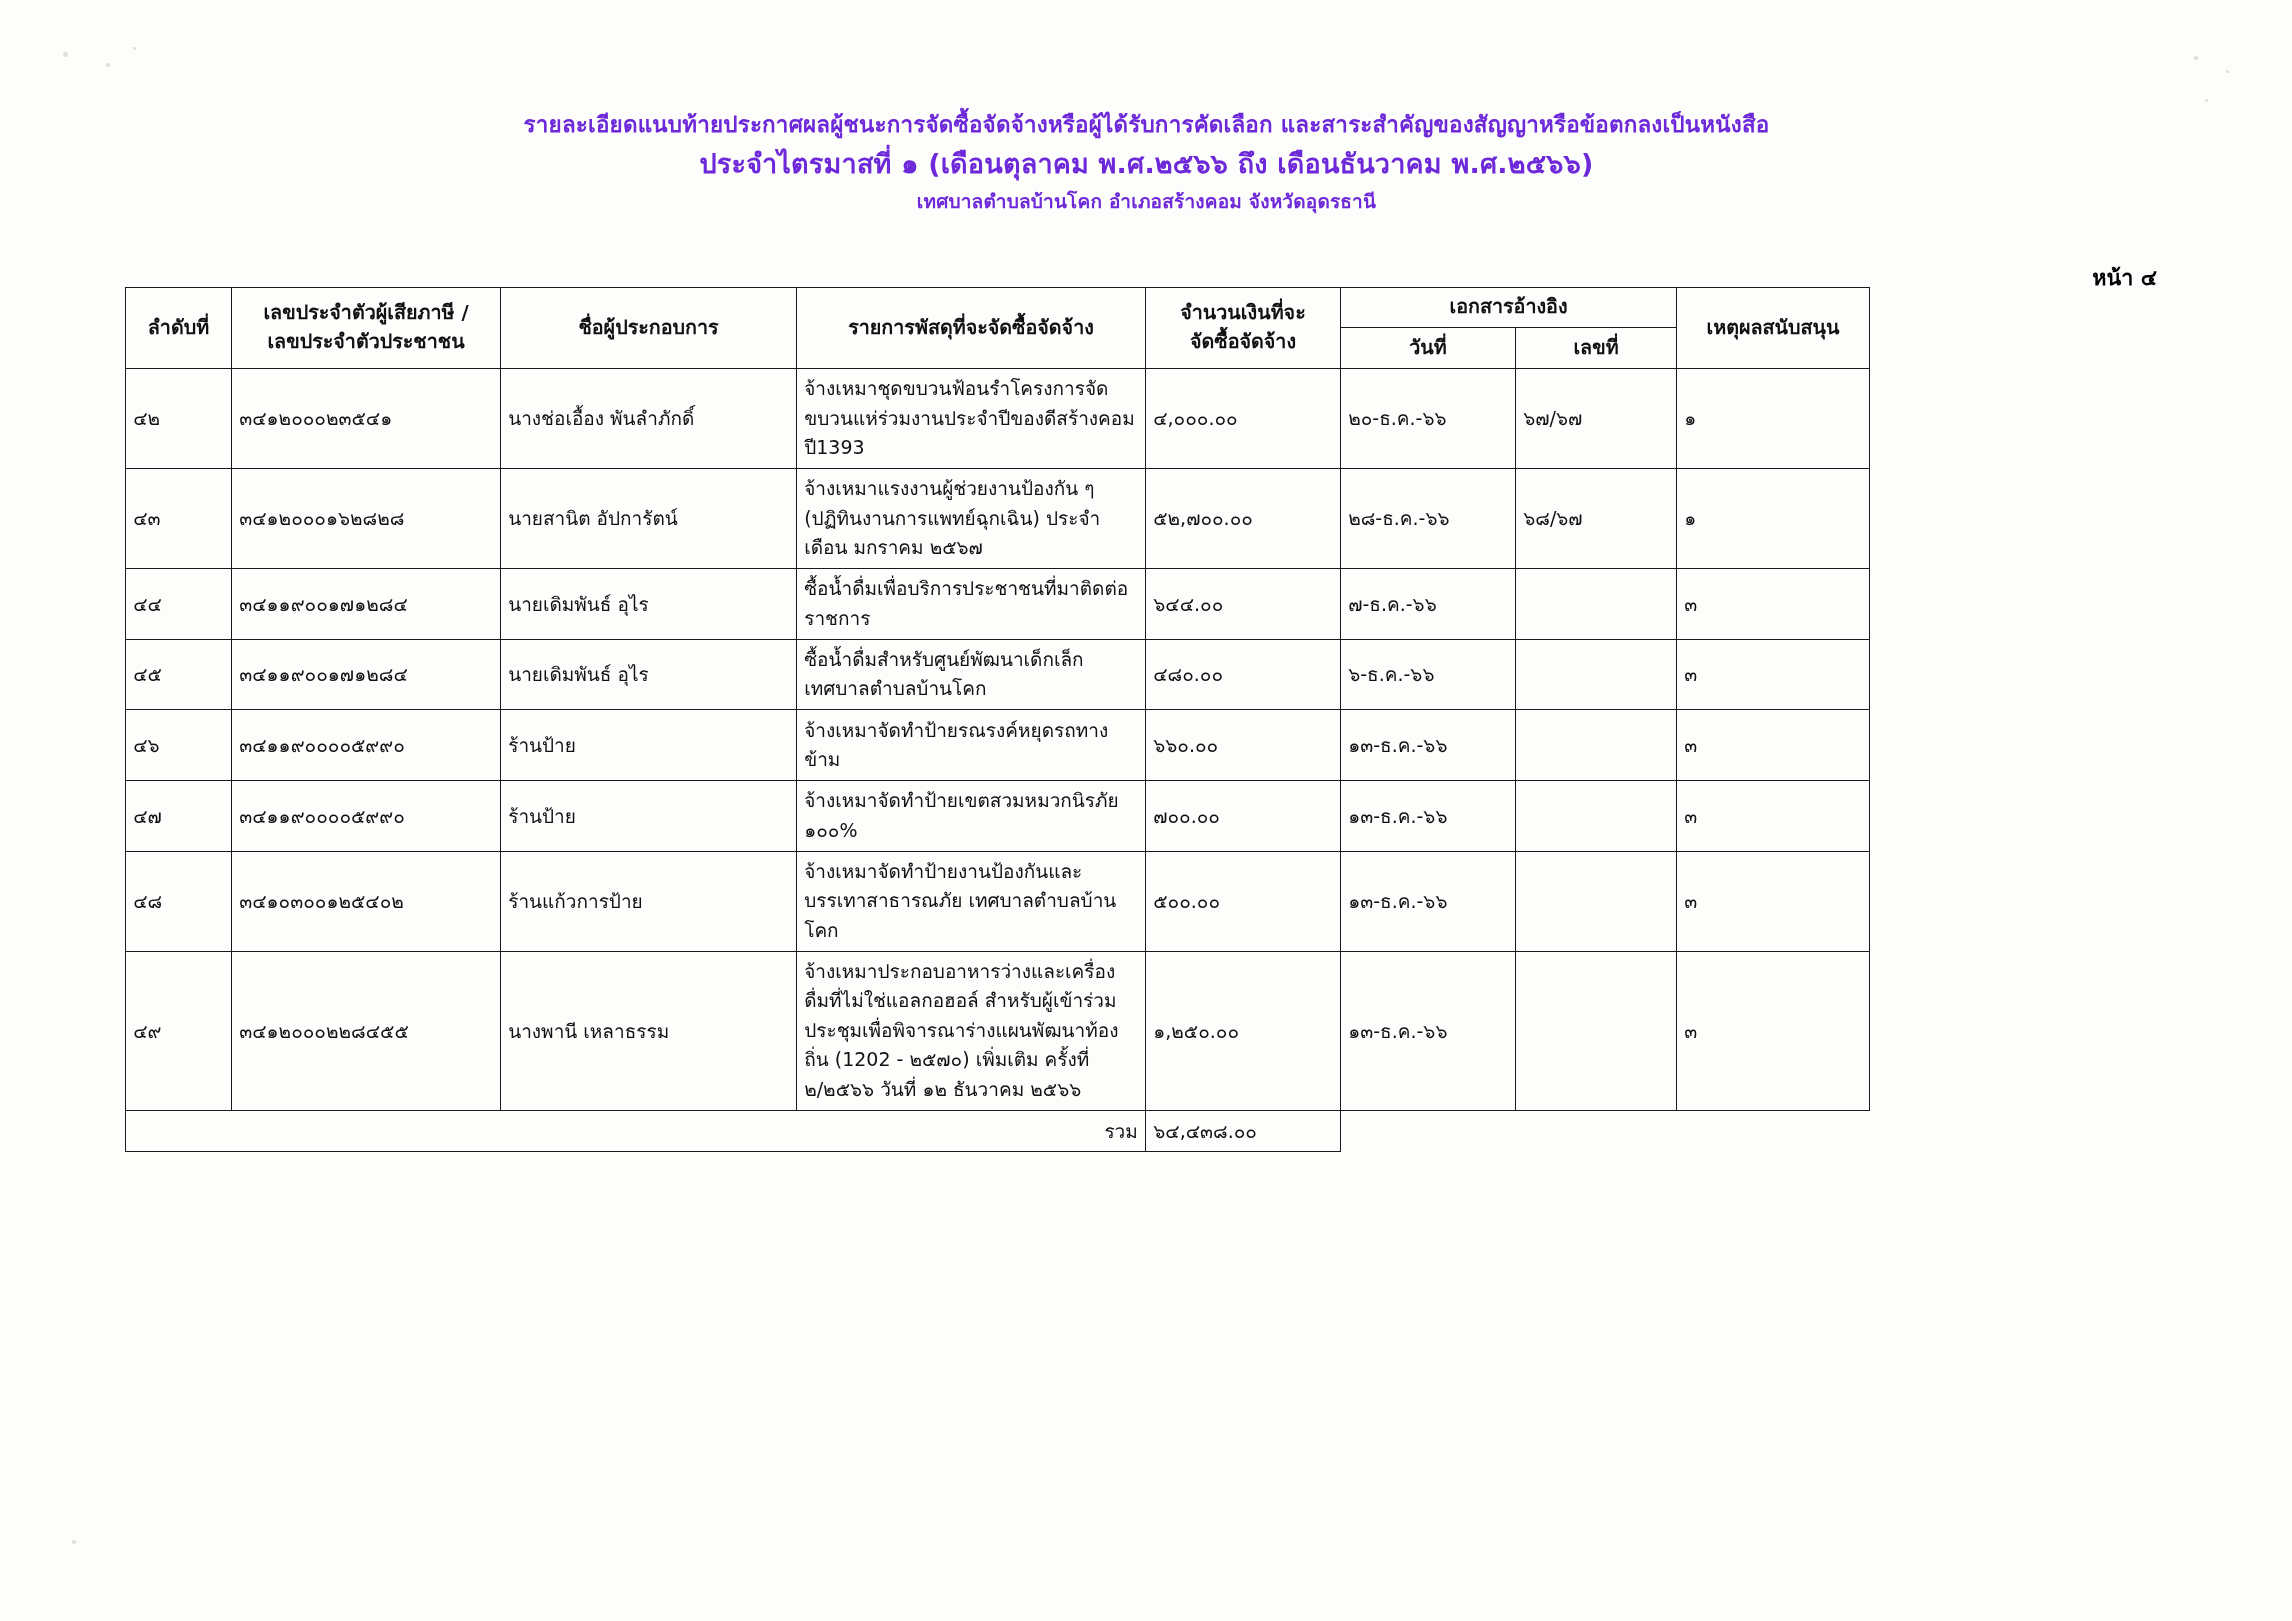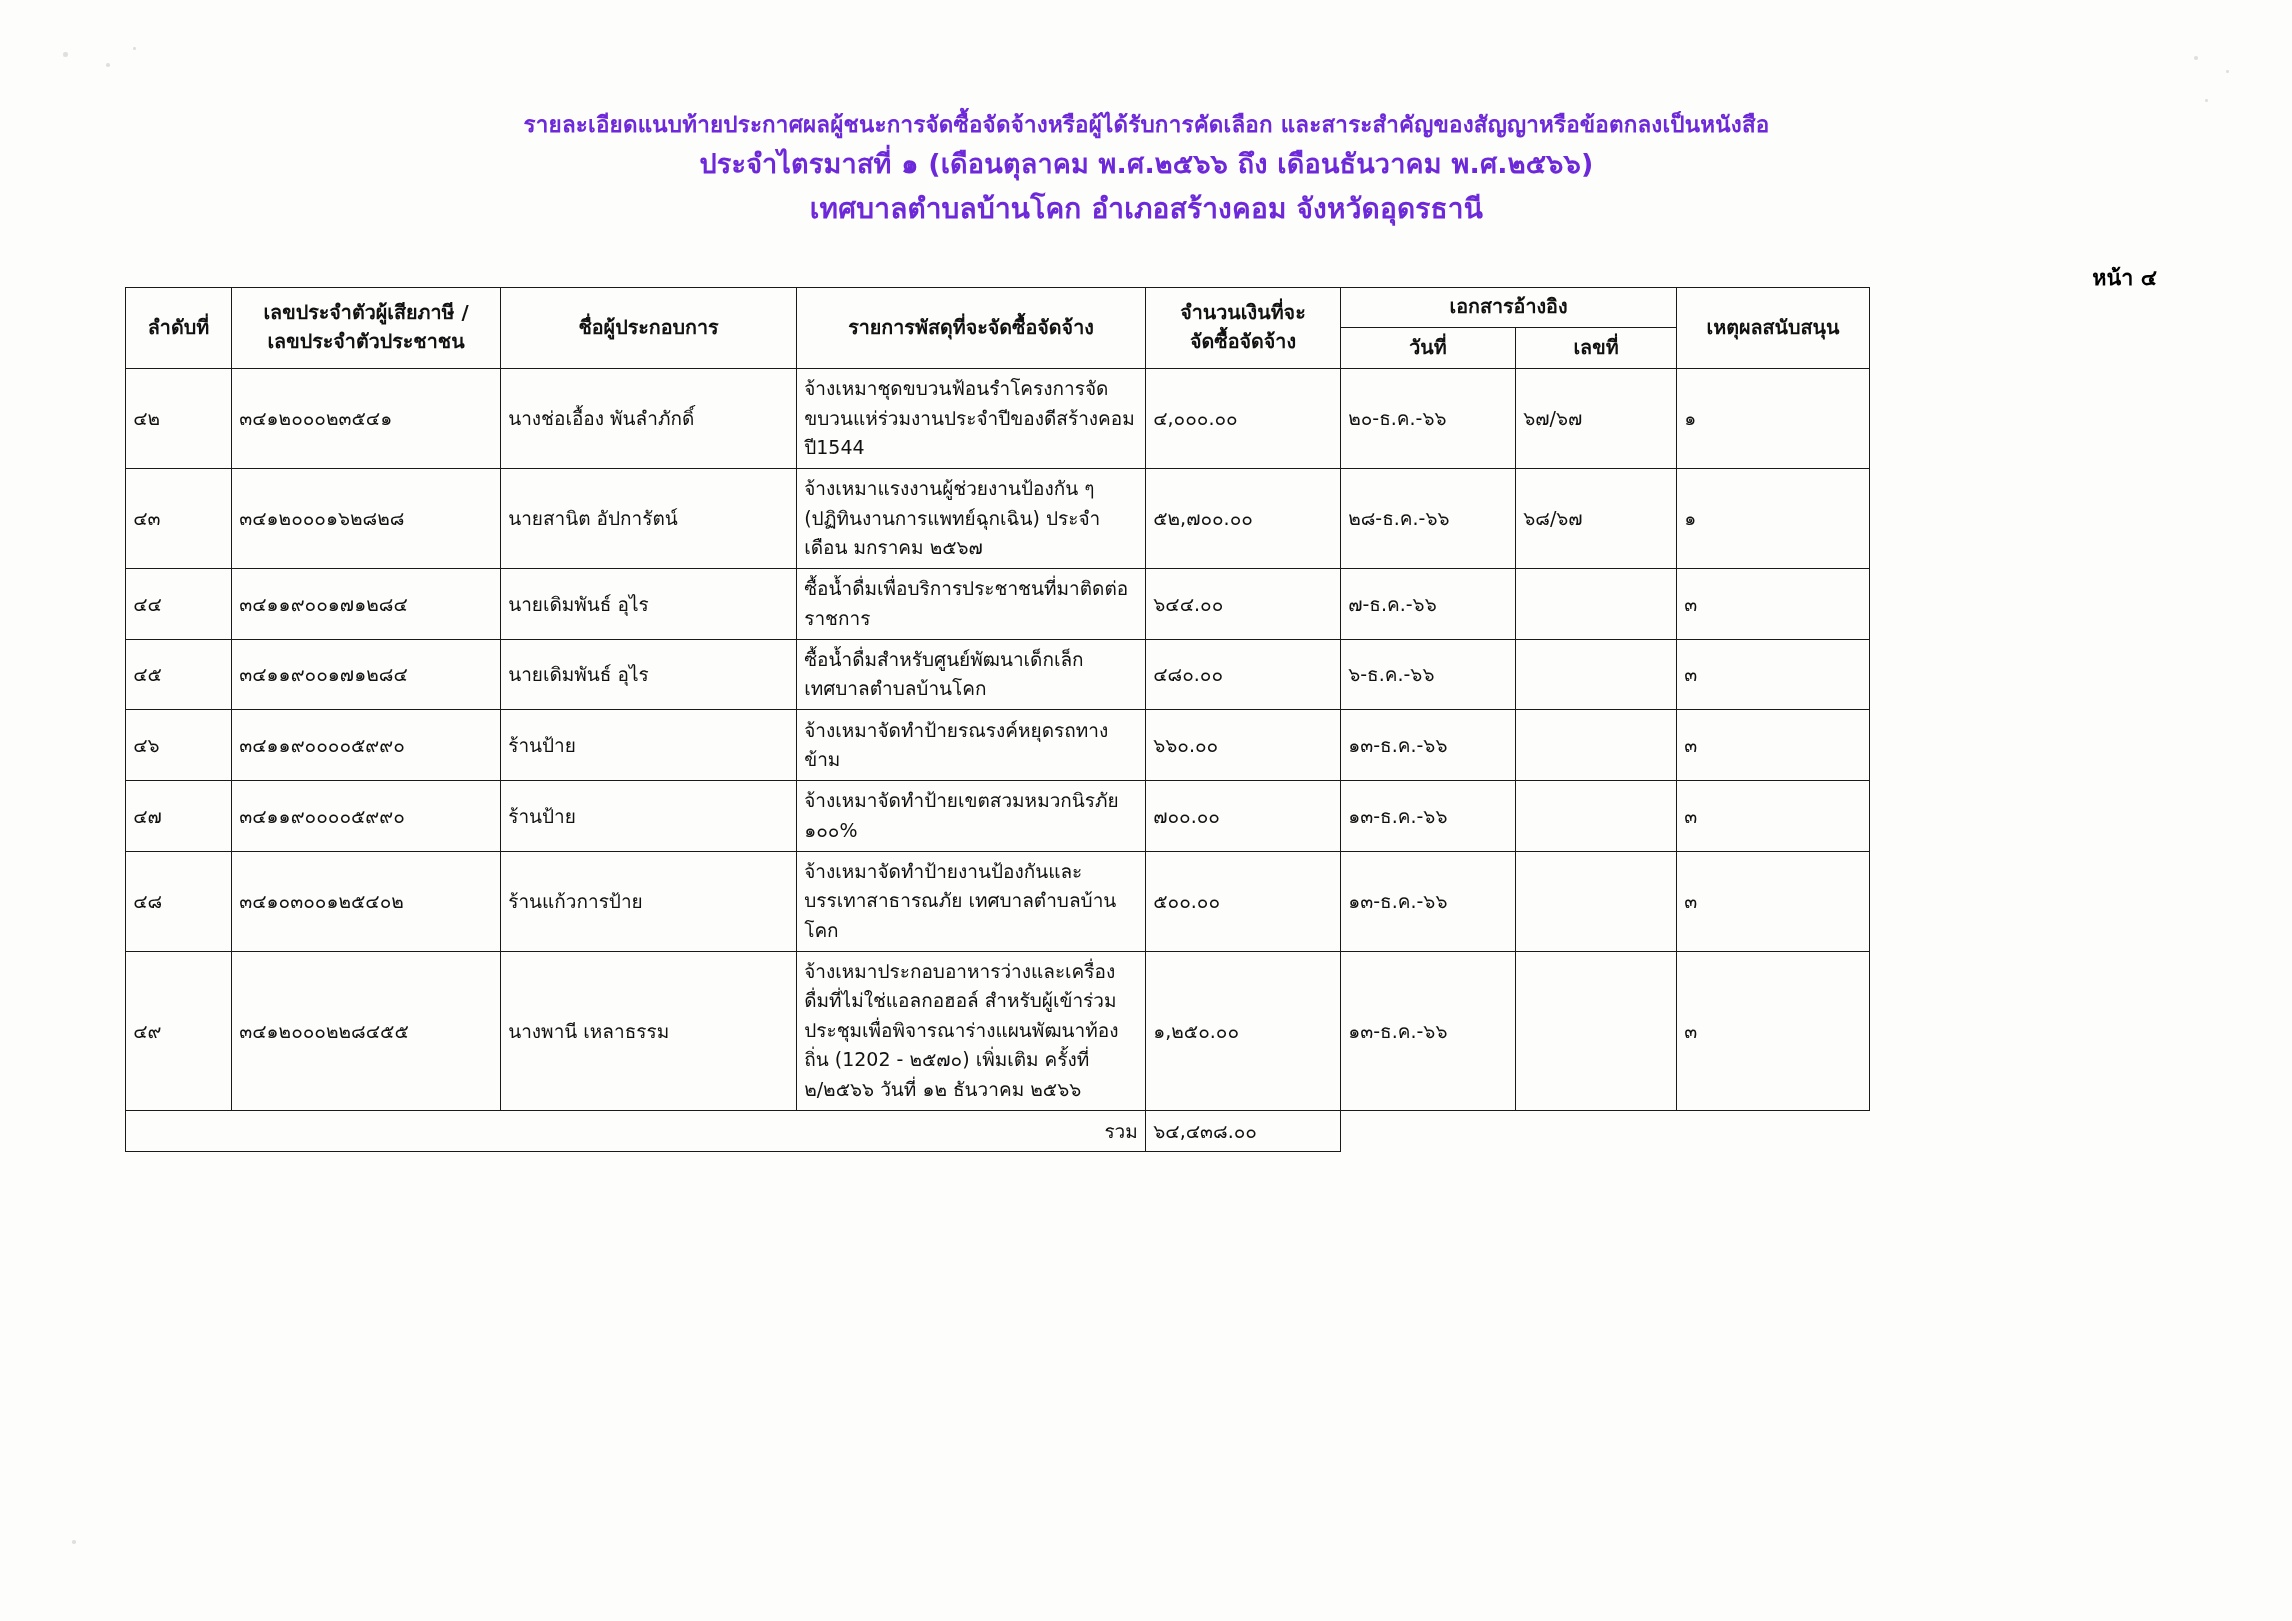--- a/index.html
+++ b/index.html
@@ -32,21 +32,21 @@
     padding-top: 106px;
   }
   .header .line {
     font-size: 22.4px;
     line-height: 1.62;
     letter-spacing: 0.2px;
     font-weight: 700;
     color: #6d28d9;
   }
   .header .line2 { font-size: 27px; }
-  .header .line3 { font-size: 28px; }
+  .header .line3 { font-size: 19px; }
 
   .pagenum {
     position: absolute;
     right: 136px;
     top: 260px;
     font-size: 21.5px;
     font-weight: 700;
   }
 
   .table-wrap {
@@ -148,21 +148,21 @@
         <tr>
           <th>วันที่</th>
           <th>เลขที่</th>
         </tr>
       </thead>
       <tbody>
         <tr>
           <td class="center">๔๒</td>
           <td class="center">๓๔๑๒๐๐๐๒๓๕๔๑</td>
           <td class="center">นางช่อเอื้อง พันลำภักดิ์</td>
-          <td class="item">จ้างเหมาชุดขบวนฟ้อนรำโครงการจัดขบวนแห่ร่วมงานประจำปีของดีสร้างคอม ปี1544</td>
+          <td class="item">จ้างเหมาชุดขบวนฟ้อนรำโครงการจัดขบวนแห่ร่วมงานประจำปีของดีสร้างคอม ปี1393</td>
           <td class="amount">๔,๐๐๐.๐๐</td>
           <td class="center">๒๐-ธ.ค.-๖๖</td>
           <td class="center">๖๗/๖๗</td>
           <td class="center">๑</td>
         </tr>
         <tr>
           <td class="center">๔๓</td>
           <td class="center">๓๔๑๒๐๐๐๑๖๒๘๒๘</td>
           <td class="center">นายสานิต อัปการัตน์</td>
           <td class="item">จ้างเหมาแรงงานผู้ช่วยงานป้องกัน ๆ (ปฏิทินงานการแพทย์ฉุกเฉิน) ประจำเดือน มกราคม ๒๕๖๗</td>

